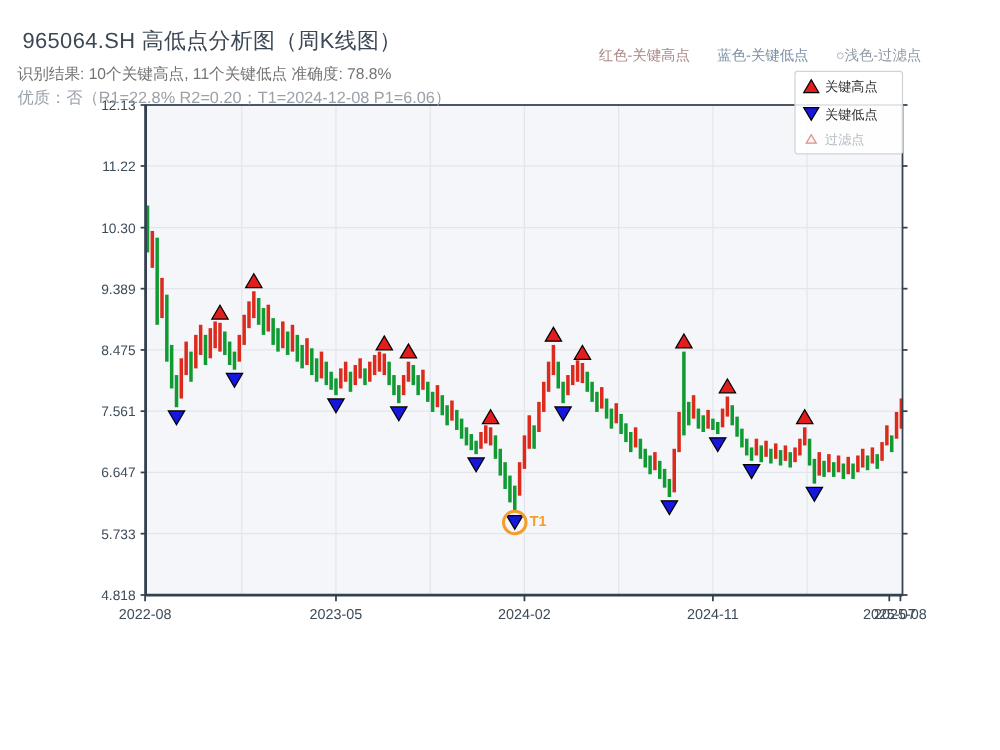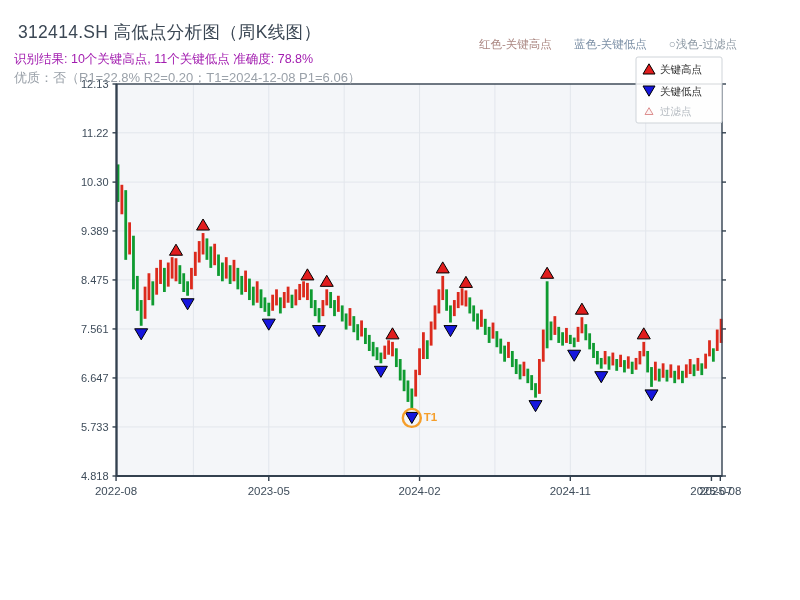--- a/index.html
+++ b/index.html
@@ -276,18 +276,18 @@
       <rect x="636" y="57" width="86" height="66" fill="#ffffff" fill-opacity="0.85" stroke="#cfd4d9" stroke-width="1" rx="2"></rect>
       <polygon points="643,74 655,74 649,63.8" fill="#e11d1d" stroke="#000000" stroke-width="1"></polygon>
       <text x="660" y="73" font-size="10.5" fill="#2b2b2b">关键高点</text>
       <polygon points="643,86 655,86 649,96.2" fill="#1616dd" stroke="#000000" stroke-width="1"></polygon>
       <text x="660" y="95" font-size="10.5" fill="#2b2b2b">关键低点</text>
       <polygon points="645,114.5 653,114.5 649,107.7" fill="#fdf4f4" stroke="#dd8f8f" stroke-width="1"></polygon>
       <text x="660" y="115" font-size="10.5" fill="#b4bac0">过滤点</text>
     </g>
   </svg>
 
-<div class="hdr-title" style="color: rgb(59, 71, 84);">312414.SH 高低点分析图（周K线图）</div>
-<div class="hdr-red" style="color: #a21caf;">识别结果: 10个关键高点, 11个关键低点  准确度: 78.8%</div>
+<div class="hdr-title" style="color: rgb(59, 71, 84);">965064.SH 高低点分析图（周K线图）</div>
+<div class="hdr-red" style="color: #737373;">识别结果: 10个关键高点, 11个关键低点  准确度: 78.8%</div>
 <div class="hdr-gray" style="color: rgb(154, 161, 169);">优质：否（R1=22.8%  R2=0.20；T1=2024-12-08 P1=6.06）</div>
 <div class="hdr-legend">
   <span style="color: rgb(171, 135, 130);">红色-关键高点</span><span style="color: rgb(123, 143, 165);">蓝色-关键低点</span><span style="color: rgb(141, 153, 164);">○浅色-过滤点</span>
 </div>
 
 </body></html>

